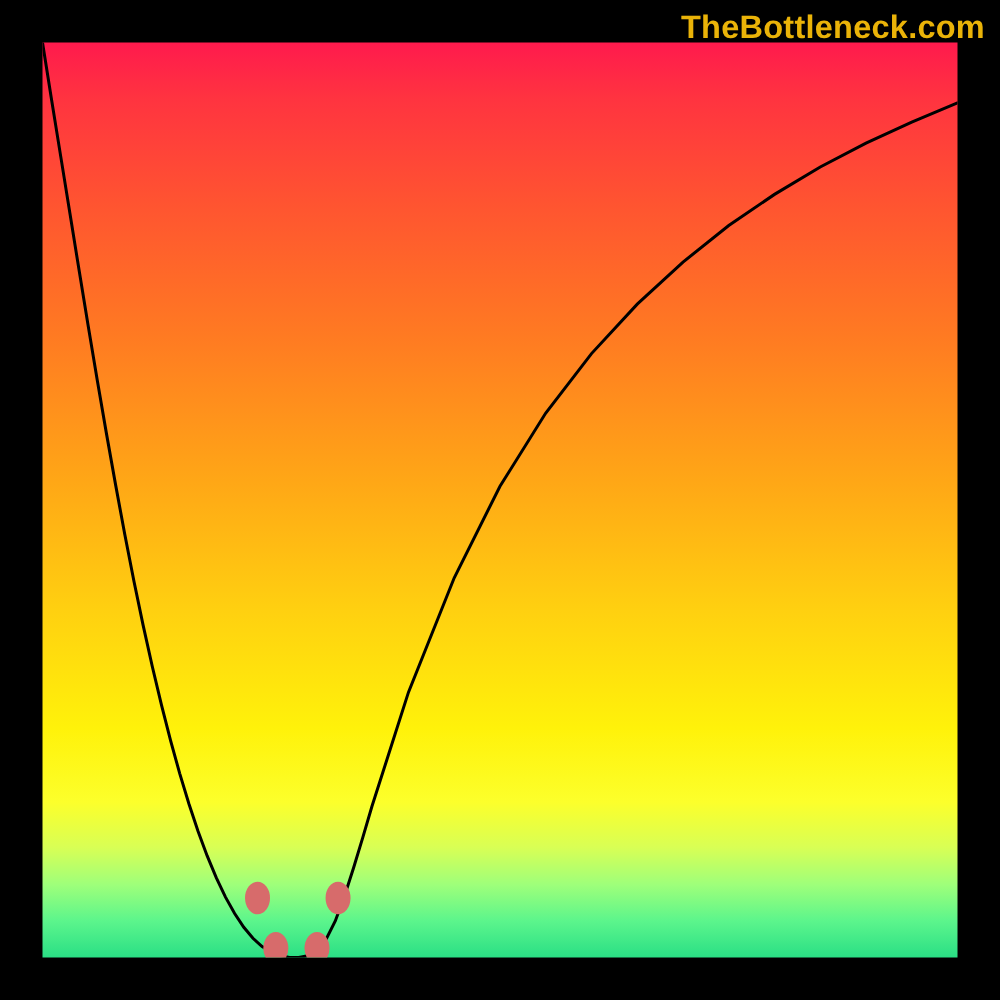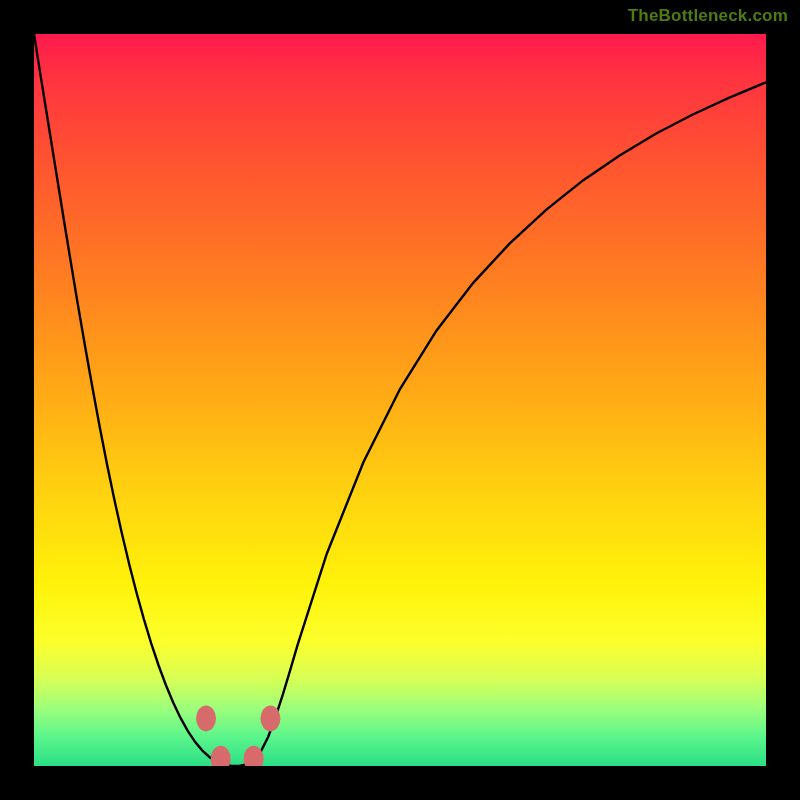--- a/index.html
+++ b/index.html
@@ -44,22 +44,22 @@
   }
   .curve {
     position: absolute;
     top: 0;
     left: 0;
   }
   .watermark {
     position: absolute;
     top: 6px;
     right: 12px;
-    color: #4d7c0f;
-    font-size: 17px;
+    color: #eab308;
+    font-size: 26px;
     letter-spacing: 0.2px;
     font-weight: 600;
   }
 </style>
 </head>
 <body>
 
 <div class="frame">
   <div class="plot">
     <svg class="curve" width="732" height="732" viewBox="0 0 732 732">

